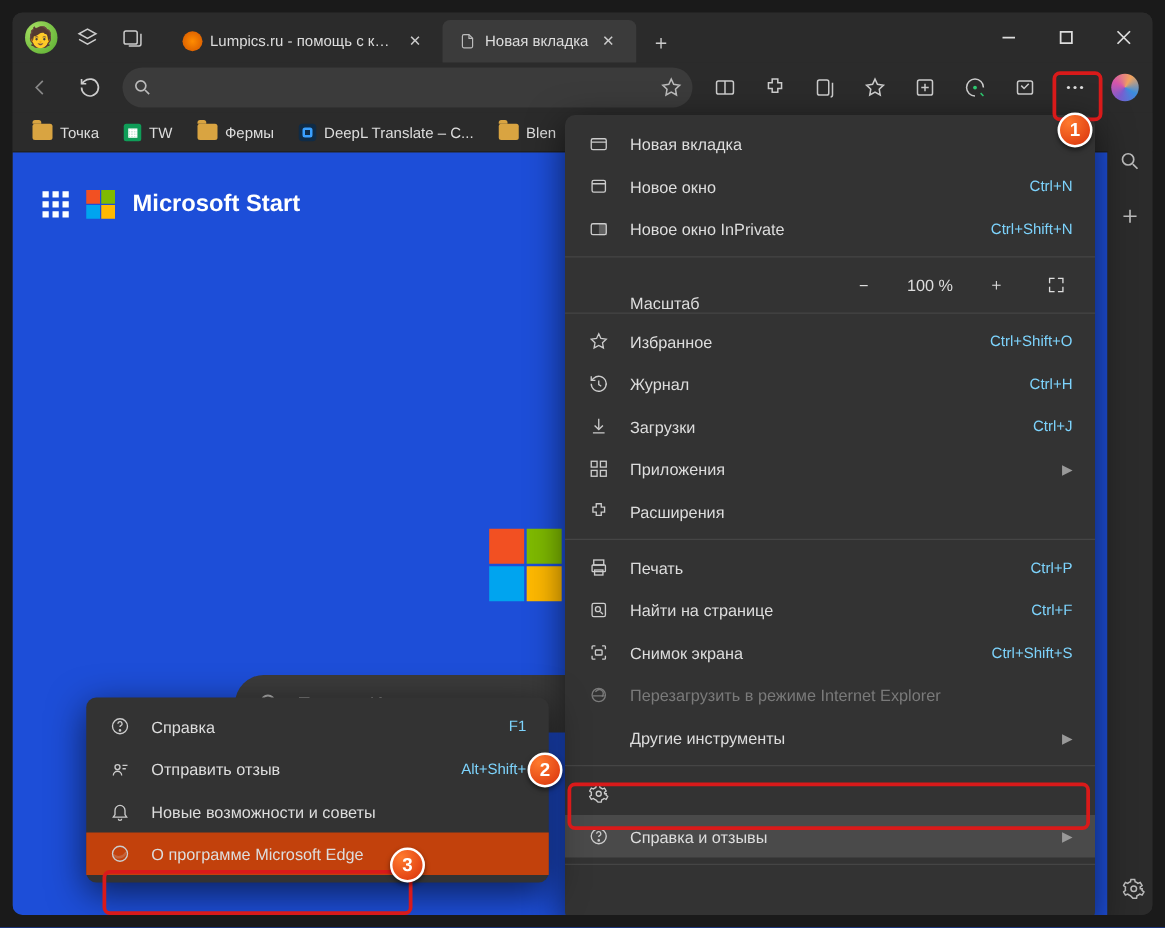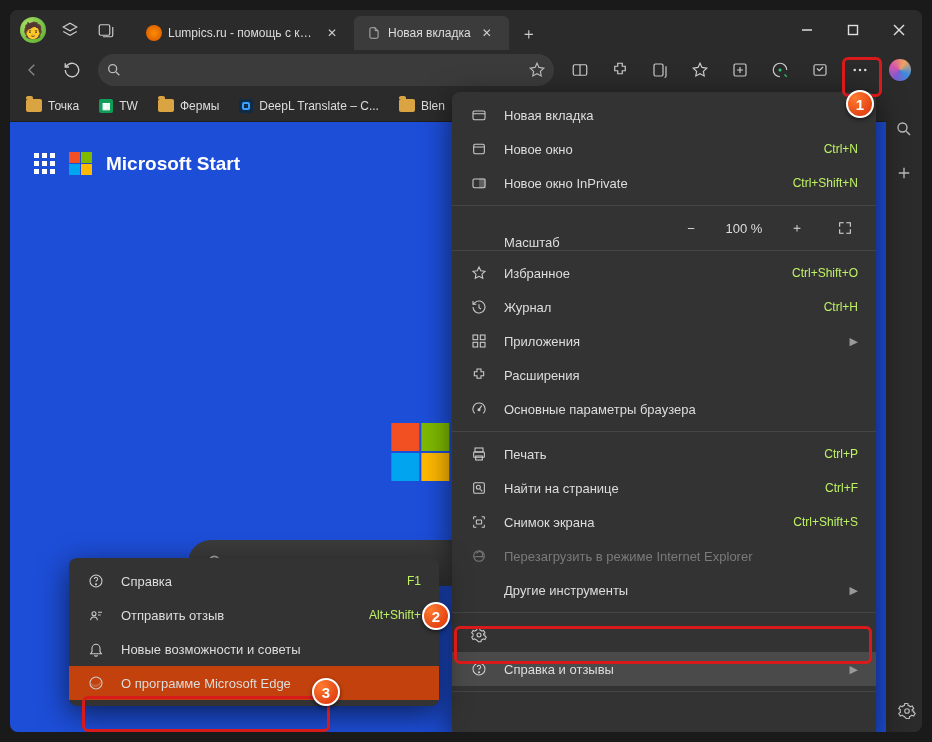--- a/index.html
+++ b/index.html
@@ -63,21 +63,21 @@
   .center-logo .big-m { color:#fff; font-size:52px; font-weight:600; }
 
   .search-pill { position:absolute; top:418px; left:50%; transform:translateX(-50%); width:520px; height:46px; background:#3b3b3b; border-radius:23px; display:flex; align-items:center; padding:0 18px; color:#aaa; gap:12px; font-size:15px; }
 
   
   .menu { position:absolute; top:82px; right:46px; width:424px; background:#333333; border-radius:8px; box-shadow:0 8px 30px rgba(0,0,0,.6); padding:6px 0; color:#ddd; }
   .menu-item { display:flex; align-items:center; height:34px; padding:0 18px; font-size:13px; gap:16px; position:relative; }
   .menu-item.highlighted { background:#4a4a4a; }
   .menu-item .mi-icon { width:18px; display:flex; align-items:center; justify-content:center; color:#ccc; flex:none; }
   .menu-item .mi-label { flex:1; white-space:nowrap; overflow:hidden; text-overflow:ellipsis; }
-  .menu-item .mi-shortcut { color:#bef264; font-size:12px; }
+  .menu-item .mi-shortcut { color:#7dd3fc; font-size:12px; }
   .menu-item .mi-chevron { color:#999; font-size:11px; margin-left:8px; }
   .menu-sep { height:1px; background:#454545; margin:5px 0; }
   .menu-item.noicon .mi-icon { visibility:hidden; }
   .menu-item.disabled { color:#7a7a7a; }
   .menu-item.disabled .mi-icon { color:#7a7a7a; }
 
   .zoom-row { display:flex; align-items:center; height:34px; padding:0 18px; font-size:13px; gap:16px; }
   .zoom-row .mi-icon { width:18px; visibility:hidden; }
   .zoom-row .mi-label { flex:1;margin-top:28px; }
   .zoom-row .z-btn { width:26px; height:26px; display:flex; align-items:center; justify-content:center; color:#ddd; border-radius:4px; }
@@ -377,51 +377,50 @@
             <path d="M3 3v5h5"></path>
             <path d="M12 8v5l3 2"></path>
           </svg>
         </span>
       <span class="mi-label">Журнал</span>
       <span class="mi-shortcut ">Ctrl+H</span>
       </div>
       <div class="menu-item">
         <span class="mi-icon">
           <svg width="16" height="16" viewBox="0 0 24 24" fill="none" stroke="currentColor" stroke-width="1.6">
+            <path d="M12 3v12"></path>
+            <path d="M7 11l5 5 5-5"></path>
+            <path d="M5 20h14"></path>
+          </svg>
+        </span>
+      <span class="mi-label">Загрузки</span>
+      <span class="mi-shortcut ">Ctrl+J</span>
+      </div>
+      <div class="menu-item">
+        <span class="mi-icon">
+          <svg width="16" height="16" viewBox="0 0 24 24" fill="none" stroke="currentColor" stroke-width="1.6">
             <rect x="3" y="3" width="7" height="7"></rect>
             <rect x="14" y="3" width="7" height="7"></rect>
             <rect x="3" y="14" width="7" height="7"></rect>
             <rect x="14" y="14" width="7" height="7"></rect>
           </svg>
         </span>
       <span class="mi-label">Приложения</span>
 
       <span class="mi-chevron">▶</span>
       </div>
       <div class="menu-item">
         <span class="mi-icon">
           <svg width="16" height="16" viewBox="0 0 24 24" fill="none" stroke="currentColor" stroke-width="1.6">
             <path d="M9 3h6v4h4v6h-4v4H9v-4H5V7h4z"></path>
           </svg>
         </span>
       <span class="mi-label">Расширения</span>
 
       </div>
-      <div class="menu-item">
-        <span class="mi-icon">
-          <svg width="16" height="16" viewBox="0 0 24 24" fill="none" stroke="currentColor" stroke-width="1.6">
-            <path d="M12 3a9 9 0 0 0-6.4 15.4"></path>
-            <path d="M12 3a9 9 0 0 1 6.4 15.4"></path>
-            <path d="M12 13l4-6"></path>
-            <circle cx="12" cy="13" r="1.5" fill="currentColor"></circle>
-          </svg>
-        </span>
-      <span class="mi-label">Основные параметры браузера</span>
-
-      </div>
       <div class="menu-sep"></div>
       <div class="menu-item">
         <span class="mi-icon">
           <svg width="16" height="16" viewBox="0 0 24 24" fill="none" stroke="currentColor" stroke-width="1.6">
             <rect x="6" y="3" width="12" height="6"></rect>
             <rect x="4" y="9" width="16" height="8" rx="1"></rect>
             <rect x="7" y="15" width="10" height="6"></rect>
           </svg>
         </span>
       <span class="mi-label">Печать</span>

